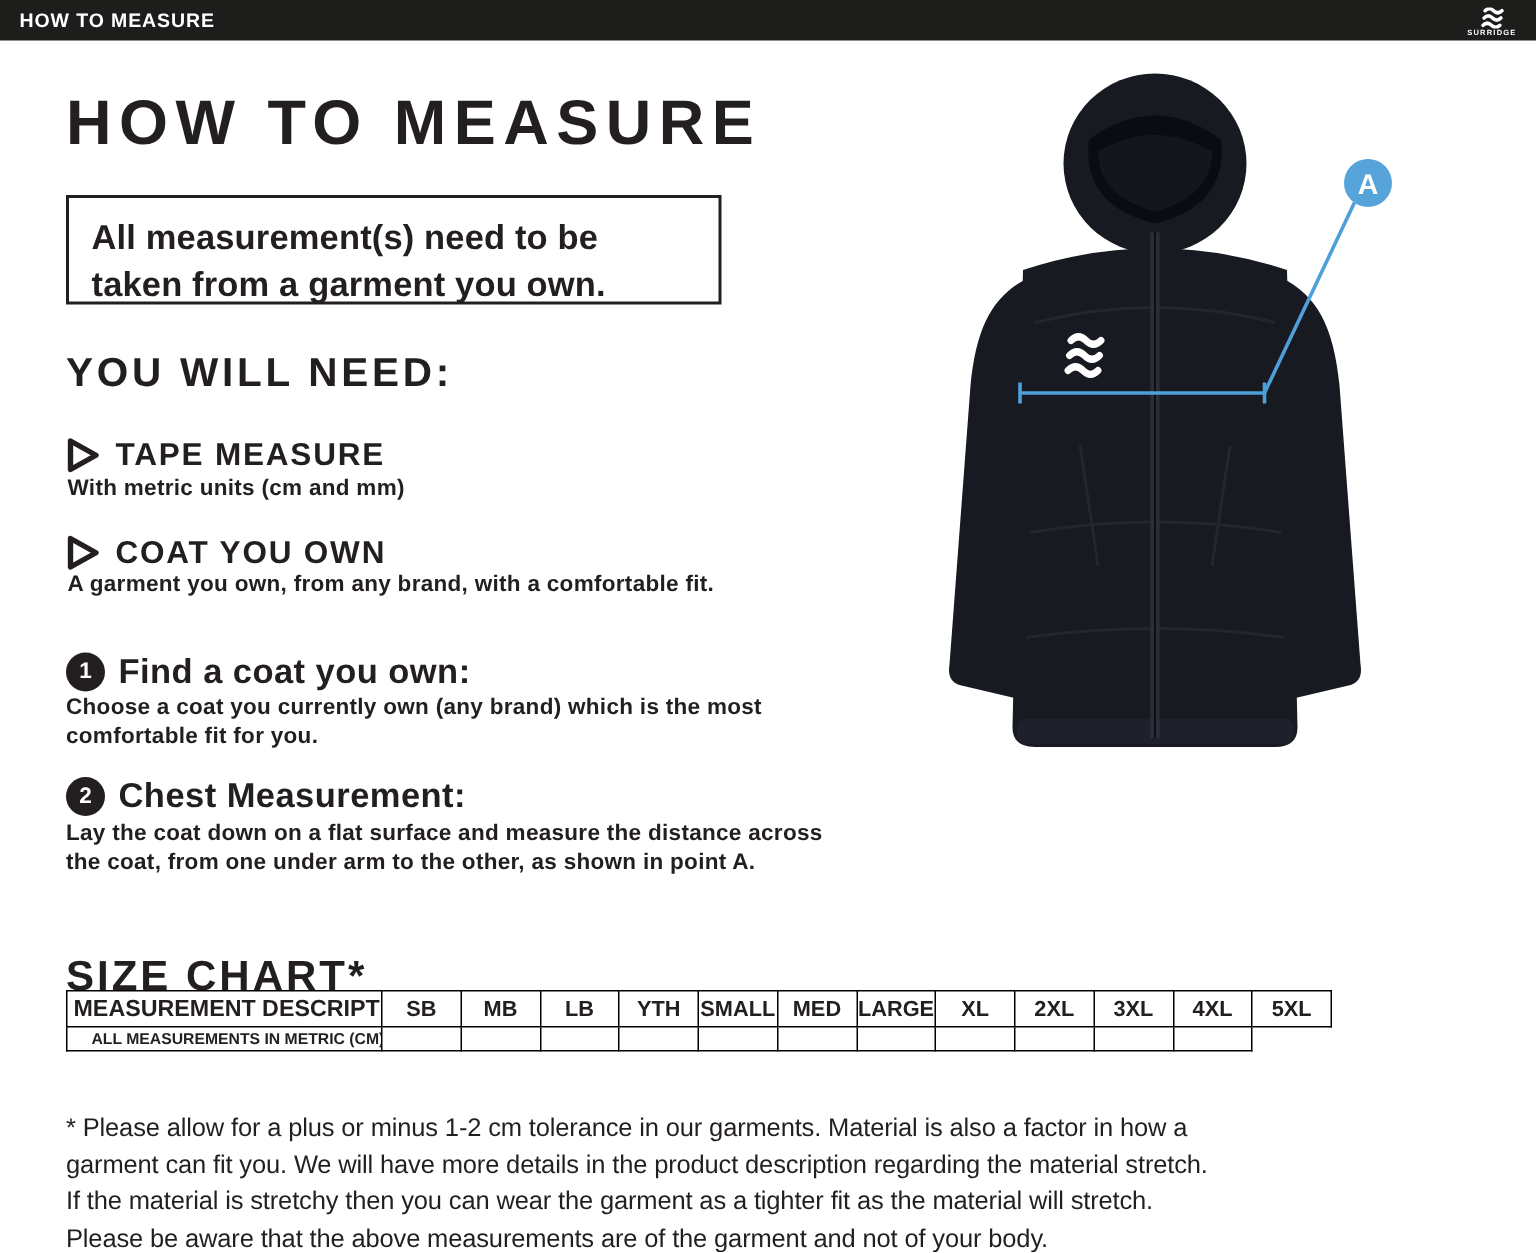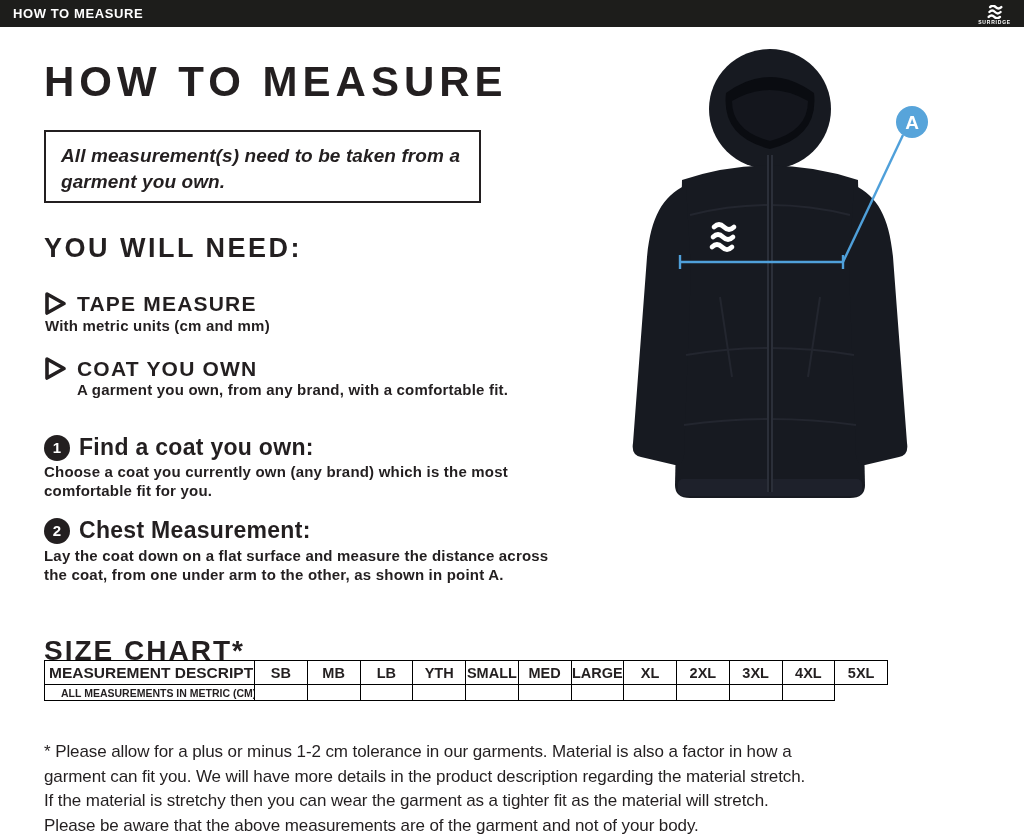--- a/index.html
+++ b/index.html
@@ -11,21 +11,21 @@
   .topbar { position:absolute; left:0; top:0; width:1024px; height:27px; background:#1d1d1b;
             display:flex; align-items:center; justify-content:space-between; padding:0 13px; }
   .topbar-title { color:#fff; font-size:13px; font-weight:bold; letter-spacing:0.6px; }
   .topbar-logo { display:flex; flex-direction:column; align-items:center; line-height:1; margin-top:2px; }
   .topbar-brand { color:#fff; font-size:5px; font-weight:bold; letter-spacing:0.8px; margin-top:1px; }
 
   
   .h1 { position:absolute; left:44px; top:58px; font-size:42px; font-weight:bold; letter-spacing:5px; }
   .note-box { position:absolute; left:44px; top:130px; width:437px; height:73px;
               border:2px solid #231f20; padding:11px 15px; }
-  .note-box p { font-size:19px; font-weight:bold; line-height:1.35; letter-spacing:0.1px;font-style:italic; }
+  .note-box p { font-size:23px; font-weight:bold; line-height:1.35; letter-spacing:0.1px; }
 
   .ywn-heading { position:absolute; left:44px; top:233px; font-size:27px; font-weight:bold; letter-spacing:2.5px; }
 
   .need-item { position:absolute; left:44px; display:flex; align-items:center; gap:10px; }
   .need-item .title { font-size:21px; font-weight:bold; letter-spacing:1.2px; }
   .need-desc { position:absolute; left:45px; font-size:15px; font-weight:bold; letter-spacing:0.2px; }
 
   
   .step-head { position:absolute; left:44px; display:flex; align-items:center; gap:9px; }
   .step-num { width:26px; height:26px; border-radius:50%; background:#231f20; color:#fff;
@@ -89,21 +89,21 @@
     <span class="title">TAPE MEASURE</span>
   </div>
   <div class="need-desc" style="top:317px;">With metric units (cm and mm)</div>
 
   <div class="need-item" style="top:356px;">
     <svg width="23" height="25" viewBox="0 0 23 25">
       <polygon points="3,3 20,12.5 3,22" fill="#ffffff" stroke="#231f20" stroke-width="3.6" stroke-linejoin="round"></polygon>
     </svg>
     <span class="title">COAT YOU OWN</span>
   </div>
-  <div class="need-desc" style="top:381px;margin-left:32px;">A garment you own, from any brand, with a comfortable fit.</div>
+  <div class="need-desc" style="top:381px;">A garment you own, from any brand, with a comfortable fit.</div>
 
   <div class="step-head" style="top:434px;">
     <span class="step-num">1</span>
     <span class="step-title">Find a coat you own:</span>
   </div>
   <div class="step-desc" style="top:463px; width:480px;">Choose a coat you currently own (any brand) which is the most comfortable fit for you.</div>
 
   <div class="step-head" style="top:517px;">
     <span class="step-num">2</span>
     <span class="step-title">Chest Measurement:</span>

